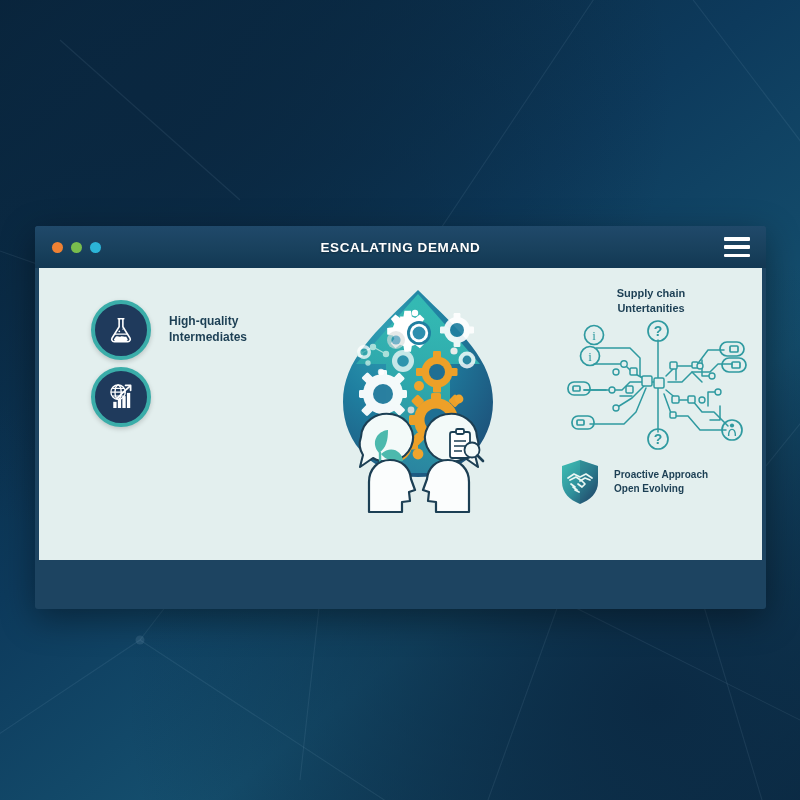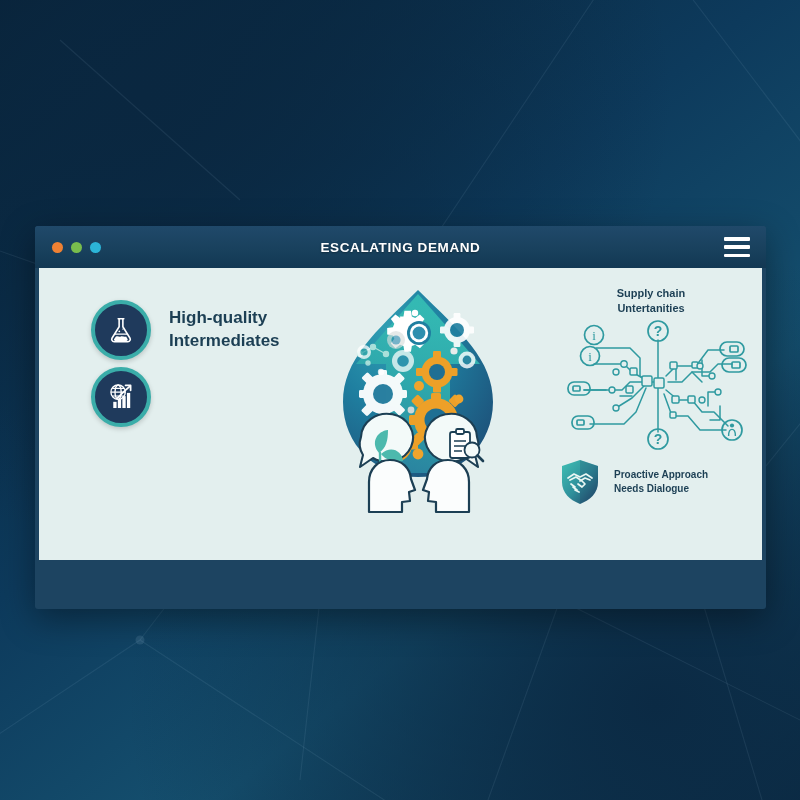--- a/index.html
+++ b/index.html
@@ -126,21 +126,21 @@
     background: #1f3a5c;
     border: 4px solid #3aada9;
     display: flex;
     align-items: center;
     justify-content: center;
     box-shadow: 0 2px 5px rgba(0,0,0,0.18);
   }
   .feature-text {
     margin-left: 18px;
     color: #1c3f54;
-    font-size: 17px;
+    font-size: 12px;
     font-weight: bold;
     line-height: 1.32;
   }
   .feature-text div { white-space: nowrap; }
 
   
   #center-art {
     position: absolute;
     left: 272px;
     top: 0px;
@@ -539,21 +539,21 @@
             <path d="M22 2 L40 8 V24 C40 35 32 42 22 46 Z" fill="#1f3f63" opacity="0.22"></path>
             <g stroke="#eaf7f4" stroke-width="1.7" fill="none" stroke-linejoin="round" stroke-linecap="round">
               <path d="M10 20 L16 16 L22 19 L28 16 L34 20"></path>
               <path d="M12 22 L18 19 L24 23 L27 26 L24 29 L20 26"></path>
               <path d="M32 22 L27 20 L22 23"></path>
               <path d="M13 26 L17 29 M15 29 L19 32 M17 32 L21 34"></path>
             </g>
           </svg>
           <div id="proactive-text">
             <div>Proactive Approach</div>
-            <div>Needs Dialogue</div>
+            <div>Open Evolving</div>
           </div>
         </div>
 
       </div>
 
     </div>
   </div>
 </div>
 
 </body></html>

